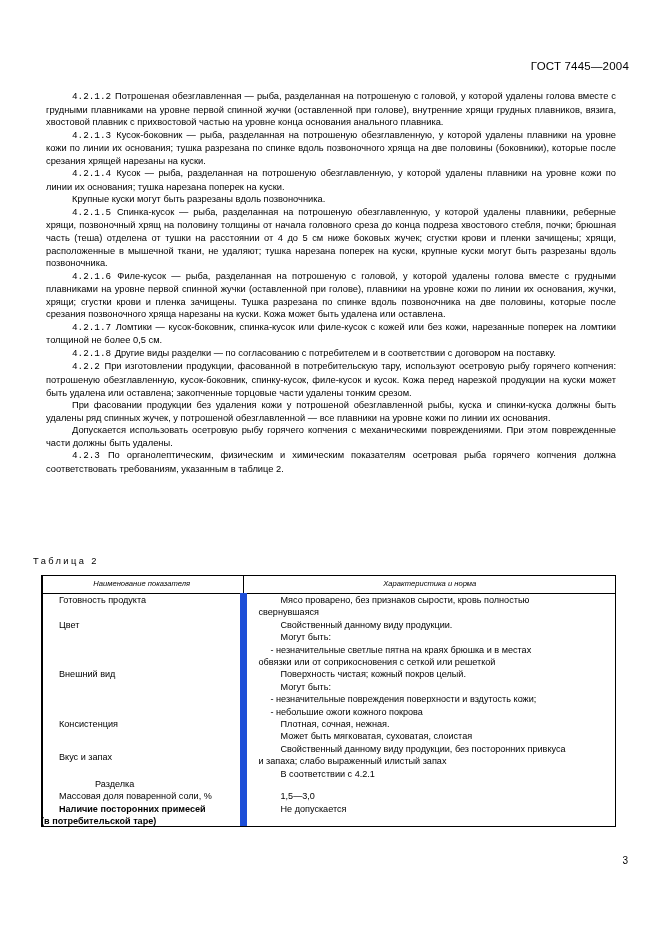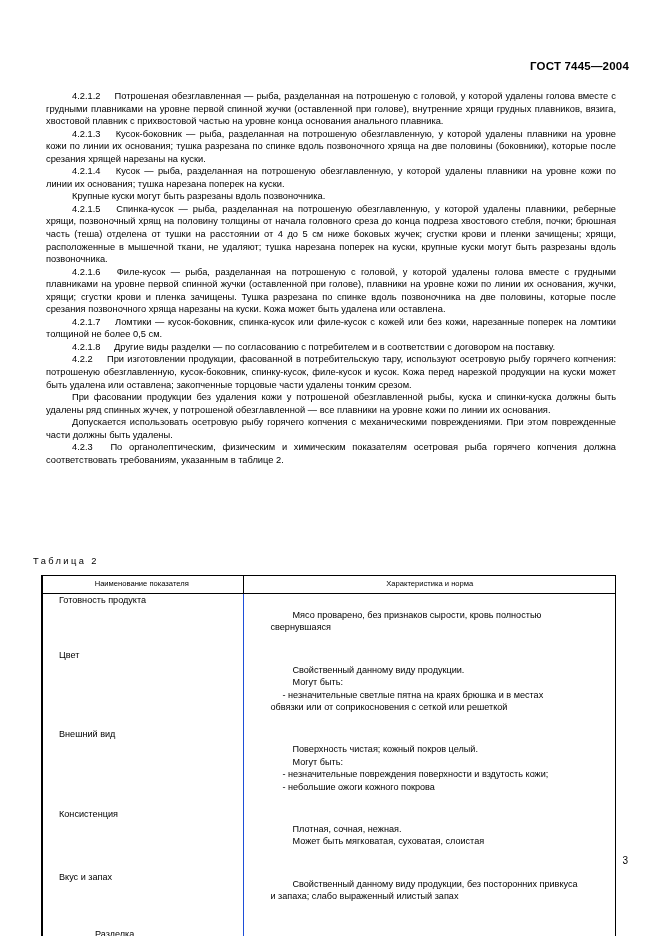--- a/index.html
+++ b/index.html
@@ -19,42 +19,43 @@
     overflow: hidden;
     box-sizing: border-box;
   }
 
   
   .doc-header {
     position: absolute;
     top: 60px;
     right: 32px;
     font-size: 11.5px;
-    font-weight: bold;
+    font-weight: normal;
     letter-spacing: 0.2px;
     white-space: nowrap;
   }
 
   
   .body-col {
     position: absolute;
     left: 46px;
     top: 90px;
     width: 570px;
   }
   p.para {
     margin: 0;
     font-size: 9.3px;
     line-height: 12.55px;
     text-align: justify;
     text-indent: 26px;
     hyphens: manual;
   }
   p.para .num {
-    margin-right: 11px;
+    margin-right: 1px;
+    font-family: Liberation Mono, monospace;
   }
 
   
   .table-caption {
     position: absolute;
     left: 33px;
     top: 556px;
     font-size: 9.3px;
     letter-spacing: 2.4px;
     white-space: nowrap;
@@ -76,49 +77,50 @@
   table.gost col.c1 { width: 202px; }
   table.gost col.c2 { width: 373px; }
 
   table.gost thead th {
     font-weight: normal;
     font-size: 7.6px;
     text-align: center;
     padding: 4px 6px 5px 6px;
     border-bottom: 1.6px solid #000;
     vertical-align: middle;
+    font-style: italic;
   }
   table.gost thead th.h1 {
     border-right: 1px solid #000;
   }
   table.gost tbody td {
     vertical-align: top;
     padding: 0;
     line-height: 12.4px;
   }
   table.gost tbody td.name-cell {
-    border-right: 1px solid #1d4ed8;
+    border-right: 7px solid #1d4ed8;
     padding: 0 6px 0 18px;
   }
   table.gost tbody td.val-cell {
     padding: 0 8px 0 12px;
   }
 
   
   .tbl-wrap .frame {
     position: absolute;
     left: 0; top: 0; right: 0; bottom: 0;
     pointer-events: none;
   }
   .tbl-wrap .frame .top    { position:absolute; left:0; right:0; top:0;    border-top:1px solid #000; }
   .tbl-wrap .frame .bottom { position:absolute; left:0; right:0; bottom:0; border-bottom:1.6px solid #000; }
   .tbl-wrap .frame .left   { position:absolute; left:0; top:0; bottom:0;   border-left:2.2px solid #000; }
   .tbl-wrap .frame .right  { position:absolute; right:0; top:0; bottom:0;  border-right:1px solid #000; }
 
-  .cellblock { margin: 15px; }
+  .cellblock { margin: 0; }
   .cellblock .line { display: block; }
   .cellblock .line.ind  { text-indent: 22px; }
   .cellblock .line.just { text-align: justify; text-indent: 22px; }
   .cellblock .line.dash { text-indent: 12px; }
   .cellblock .line.dashjust { text-align: justify; text-indent: 12px; }
   .cellblock .line.hang { text-indent: 0; }
 
   .name-block .nline { display: block; }
   .name-block .nline.out { margin-left: -18px; }
 

